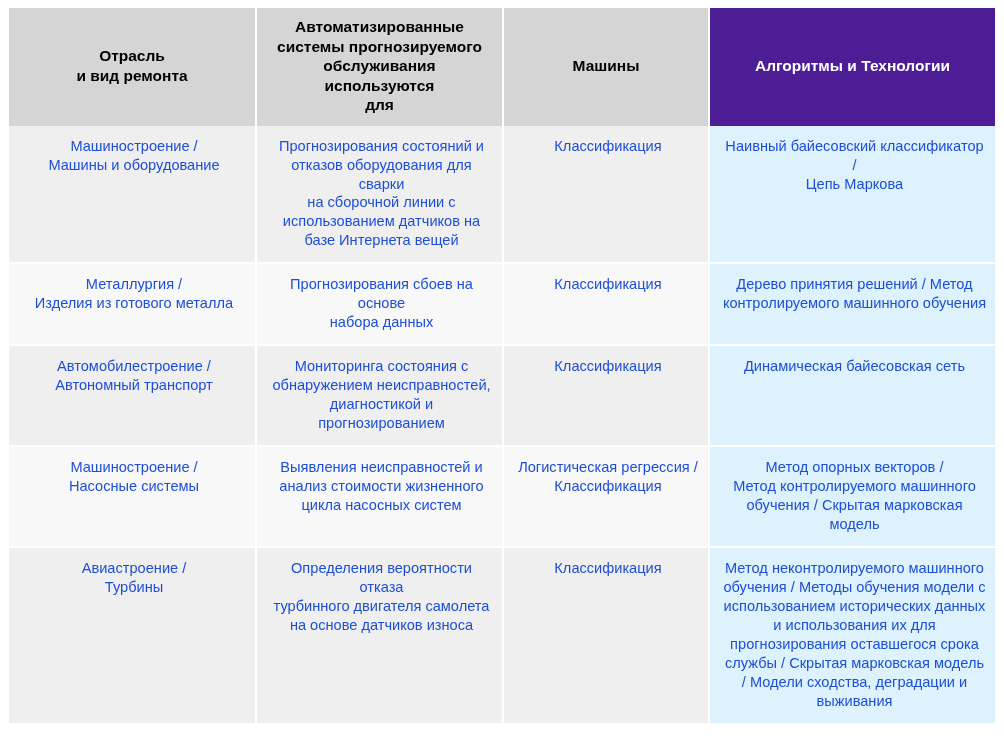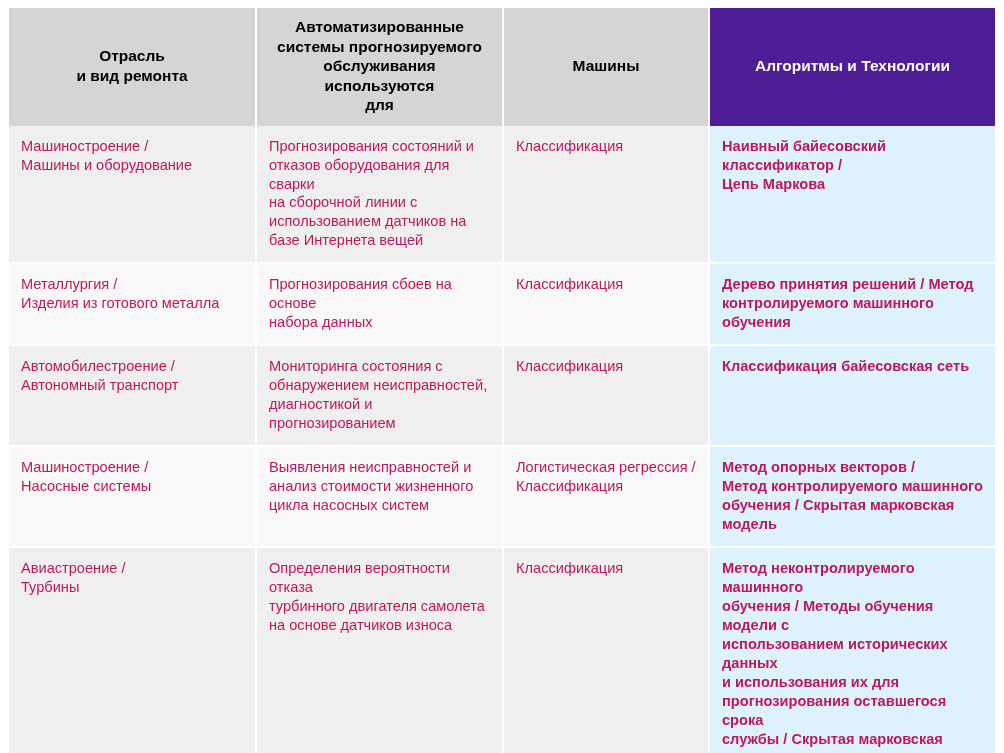--- a/index.html
+++ b/index.html
@@ -51,33 +51,33 @@
     box-sizing: border-box;
   }
   thead th.algorithms-head {
     background: #4c1d95;
     color: #ffffff;
     border-right: 0;
   }
 
   tbody td {
     font-size: 14.6px;
-    color: #be185d;
-    text-align: left;
+    color: #1d4ed8;
+    text-align: center;
     vertical-align: top;
     padding: 11px 8px 12px 12px;
     line-height: 1.30;
     border: 0;
     border-right: 2px solid #ffffff;
     border-bottom: 2px solid #ffffff;
     box-sizing: border-box;
   }
   tbody td.alg-cell {
     border-right: 0;
-    font-weight: bold;
+    font-weight: normal;
     background: #ddf2fd;
   }
 
   tbody tr.row-shade td { background: #efefef; }
   tbody tr.row-plain td { background: #f8f8f8; }
   tbody tr.row-shade td.alg-cell,
   tbody tr.row-plain td.alg-cell { background: #ddf2fd; }
 
   
   tbody tr.h1 td { height: 105px; }
@@ -148,21 +148,21 @@
         <td>
             <span class="cell-text">Автомобилестроение /<br>Автономный транспорт</span>
           </td>
         <td>
             <span class="cell-text">Мониторинга состояния с<br>обнаружением неисправностей,<br>диагностикой и<br>прогнозированием</span>
           </td>
         <td>
             <span class="cell-text">Классификация</span>
           </td>
         <td class="alg-cell">
-            <span class="cell-text">Классификация байесовская сеть</span>
+            <span class="cell-text">Динамическая байесовская сеть</span>
           </td>
       </tr>
       <tr class="row-plain h4">
         <td>
             <span class="cell-text">Машиностроение /<br>Насосные системы</span>
           </td>
         <td>
             <span class="cell-text">Выявления неисправностей и<br>анализ стоимости жизненного<br>цикла насосных систем</span>
           </td>
         <td>

